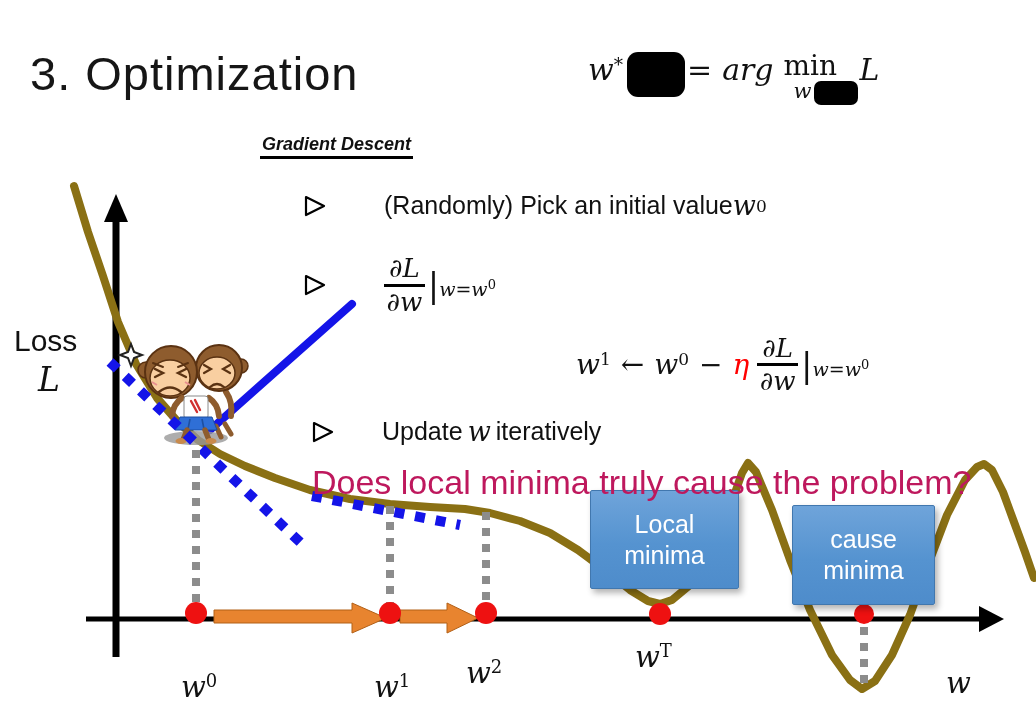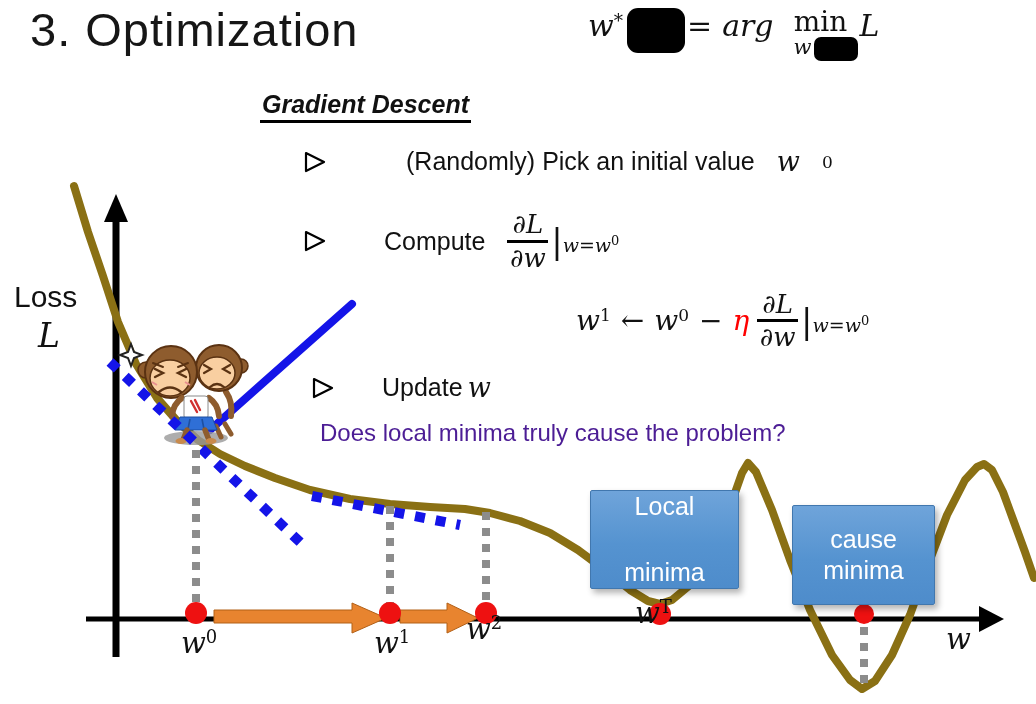--- a/index.html
+++ b/index.html
@@ -1,76 +1,76 @@
 <!DOCTYPE html>
 <html><head>
 <meta charset="utf-8">
 <style>
   html,body{margin:0;padding:0;}
   body{
     width:1036px;height:704px;position:relative;overflow:hidden;
     background:#ffffff;font-family:"Liberation Sans",sans-serif;color:#111;
   }
-  .abs{position:absolute;}
+  .abs{position:absolute;margin-top:44px;}
   .serif{font-family:"DejaVu Serif",serif;font-style:italic;}
   .up{font-style:normal;}
   
   .title{left:30px;top:2px;font-size:47px;font-weight:300;letter-spacing:1px;color:#161616;}
   .top-formula{left:588px;top:8px;display:flex;align-items:flex-start;font-size:30px;}
   .top-formula .sup{font-size:.62em;vertical-align:.5em;font-style:normal;}
   .redact{display:inline-block;background:#000;}
   .redact-1{width:58px;height:45px;border-radius:11px;margin:0 2px 0 4px;}
   .redact-2{width:44px;height:24px;border-radius:7px;margin-left:2px;}
-  .minstack{display:inline-flex;flex-direction:column;align-items:center;line-height:1;margin:0 2px 0 10px;}
+  .minstack{display:inline-flex;flex-direction:column;line-height:1;margin:0 2px 0 10px;}
   .minstack .minword{font-style:normal;font-size:28px;}
   .minstack .minsub{display:flex;align-items:flex-start;font-size:21px;margin-top:1px;margin-left:10px;}
   
-  .heading{left:260px;top:90px;font-size:25px;font-weight:bold;font-style:italic;
+  .heading{left:260px;top:90px;font-size:18px;font-weight:bold;font-style:italic;
            border-bottom:3px solid #000;padding:0 2px 1px 2px;}
   
   .bullet{display:flex;align-items:center;font-size:25px;}
   .bullet .bicon{flex:0 0 auto;margin-right:58px;}
-  .b1{left:304px;top:146px;gap:22px;}
+  .b1{left:304px;top:146px;}
   .b2{left:304px;top:202px;height:78px;}
   .b3{left:312px;top:372px;}
   .b3 .bicon{margin-right:48px;}
   .mvar{font-family:"DejaVu Serif",serif;font-style:italic;font-size:27px;}
   .msup{font-size:17px;vertical-align:9px;font-style:normal;font-family:"DejaVu Serif",serif;}
   .frac{display:inline-flex;flex-direction:column;align-items:center;
         font-family:"DejaVu Serif",serif;font-style:italic;font-size:26px;line-height:1.08;}
   .frac .num{border-bottom:3px solid #000;padding:0 5px 1px 5px;}
   .frac .den{padding-top:1px;}
   .ebar{font-family:"DejaVu Serif",serif;font-style:normal;font-size:34px;margin-left:3px;}
   .esub{font-family:"DejaVu Serif",serif;font-style:italic;font-size:19px;position:relative;top:4px;}
   .esub .s0{font-size:13px;position:relative;top:-7px;font-style:normal;}
   .compute-label{margin-right:22px;}
   
   .update{left:576px;top:290px;display:flex;align-items:center;
           font-family:"DejaVu Serif",serif;font-style:italic;font-size:28px;}
   .update .op{font-style:normal;margin:0 10px;}
   .update .eta{color:#ff0000;margin-right:8px;}
   .update .frac{font-size:26px;}
   
-  .question{left:320px;top:419px;font-size:24px;color:#4c1d95;}
+  .question{left:312px;top:419px;font-size:34px;color:#be185d;}
   
   .loss-word{left:14px;top:280px;font-size:30px;}
   .loss-sym{left:38px;top:316px;font-size:33px;}
   .ticklabel{font-size:29px;z-index:2;}
   .tick-sup{font-size:18px;vertical-align:10px;font-style:normal;}
   .tl0{left:181px;top:626px;}
   .tl1{left:374px;top:626px;}
   .tl2{left:466px;top:612px;}
   .tlT{left:635px;top:596px;}
   .xlab{left:946px;top:622px;}
   
   .minibox{position:absolute;display:flex;flex-direction:column;align-items:center;justify-content:center;
            color:#fff;font-size:25px;line-height:1.24;text-align:center;
            background:linear-gradient(180deg,#6fa4da 0%,#5593d0 55%,#4e8ccb 100%);
            border:1px solid #4177ae;border-radius:2px;box-shadow:3px 4px 6px rgba(0,0,0,.3);z-index:2;}
-  .box-local{left:590px;top:490px;width:147px;height:97px;justify-content:space-between;}
+  .box-local{left:590px;top:490px;width:147px;height:97px;}
   .box-global{left:792px;top:505px;width:141px;height:98px;}
   
   .chart-svg{position:absolute;left:0;top:0;z-index:1;}
   .txt{z-index:3;}
 </style>
 </head>
 <body>
 
 <svg class="chart-svg" width="1036" height="704" viewBox="0 0 1036 704">
 
@@ -176,21 +176,20 @@
   </svg>
   <span>(Randomly) Pick an initial value </span>
   <span class="mvar">w</span>
   <span class="msup">0</span>
 </div>
 
 <div class="abs bullet b2 txt">
   <svg class="bicon" width="22" height="22">
     <polygon points="2,2 20,11 2,20" fill="#fff" stroke="#000" stroke-width="2.2" stroke-linejoin="round"></polygon>
   </svg>
-  <span class="compute-label">Compute</span>
   <span class="frac">
     <span class="num">∂L</span>
     <span class="den">∂w</span>
   </span>
   <span class="ebar">|</span>
   <span class="esub">
     <span>w=w</span><span class="s0">0</span>
   </span>
 </div>
 
@@ -209,20 +208,21 @@
     <span>w=w</span><span class="s0">0</span>
   </span>
 </div>
 
 <div class="abs bullet b3 txt">
   <svg class="bicon" width="22" height="22">
     <polygon points="2,2 20,11 2,20" fill="#fff" stroke="#000" stroke-width="2.2" stroke-linejoin="round"></polygon>
   </svg>
   <span>Update </span>
   <span class="mvar" style="margin:0 5px;">w</span>
+  <span> iteratively</span>
 </div>
 
 <div class="abs question txt">Does local minima truly cause the problem?</div>
 
 <div class="abs loss-word txt">Loss</div>
 <div class="abs loss-sym serif txt">L</div>
 
 <div class="abs ticklabel serif tl0">
   <span>w</span><span class="tick-sup">0</span>
 </div>

